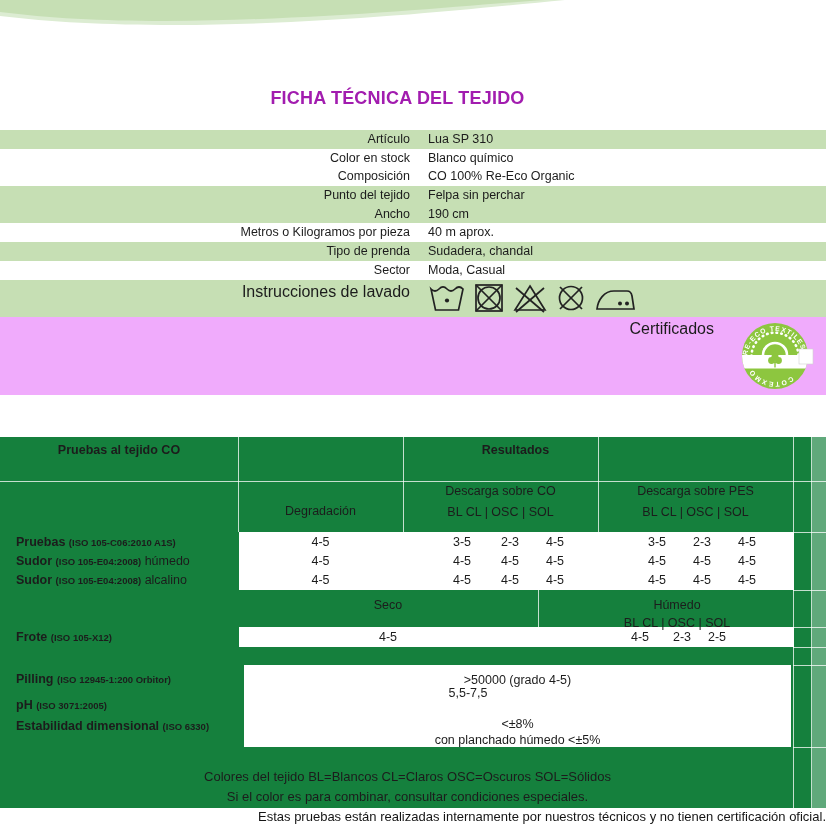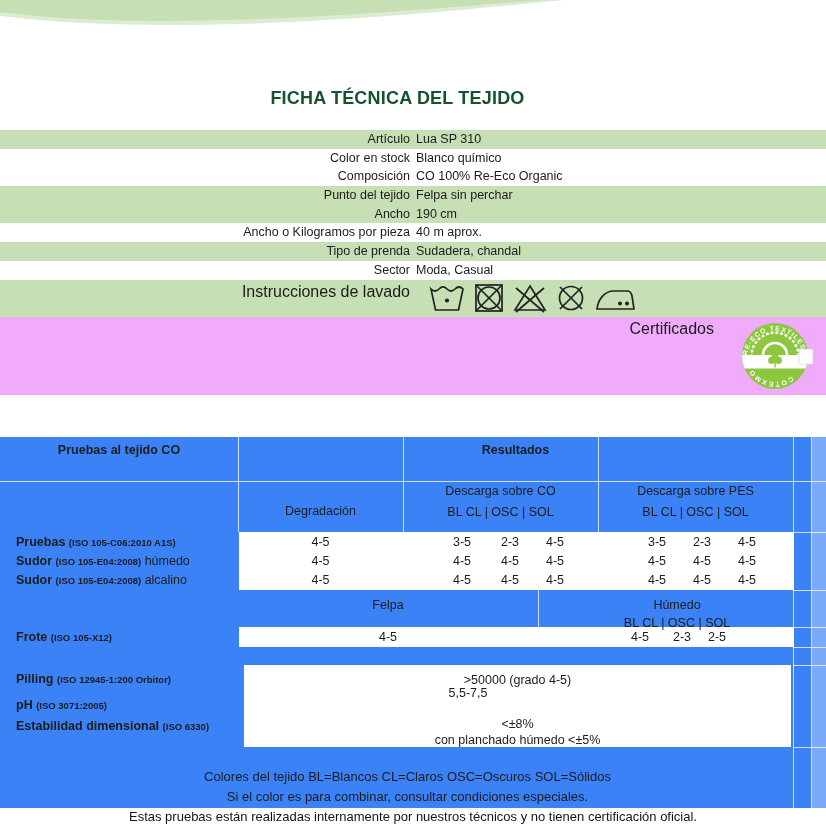--- a/index.html
+++ b/index.html
@@ -3,47 +3,47 @@
 <meta charset="utf-8">
 <style>
   html,body{margin:0;padding:0;background:#fff;}
   .page{position:relative;width:826px;height:826px;background:#fff;overflow:hidden;
         font-family:"Liberation Sans", sans-serif;color:#1c1c1c;}
   .abs{position:absolute;}
   
   .wave{position:absolute;top:0;left:0;width:826px;height:60px;}
   
   .title{position:absolute;top:88px;left:0;width:795px;text-align:center;
-         font-size:18px;font-weight:700;color:#14532d;letter-spacing:.2px;}
+         font-size:18px;font-weight:700;color:#a21caf;letter-spacing:.2px;}
   
   .info{position:absolute;top:130px;left:0;width:826px;}
   .irow{display:flex;height:18.7px;line-height:18.7px;font-size:12.5px;}
   .irow.g{background:#c6dfb4;}
   .ilabel{width:410px;text-align:right;}
-  .ivalue{margin-left:6px;white-space:nowrap;}
+  .ivalue{margin-left:18px;white-space:nowrap;}
   .care-row{display:flex;height:37px;background:#c6dfb4;align-items:center;}
   .care-row .ilabel{align-self:flex-start;line-height:20px;padding-top:2px;}
   .care-icons{margin-left:18px;display:flex;align-items:center;gap:7px;}
   .cert-row{display:flex;height:78px;background:#f0abfc;justify-content:flex-end;}
   .cert-row .ilabel{padding-top:4px;line-height:16px;}
   .cert-logo{margin-left:24px;margin-top:2px;}
   
-  .results{position:absolute;top:437px;left:0;width:826px;height:371px;background:#3b82f6;}
+  .results{position:absolute;top:437px;left:0;width:826px;height:371px;background:#15803d;}
   .white{position:absolute;background:#ffffff;}
   .vline{position:absolute;width:1px;background:rgba(255,255,255,.75);}
   .hline{position:absolute;height:1px;background:rgba(255,255,255,.75);}
   .lightcol{position:absolute;background:rgba(255,255,255,.32);}
   .hd{font-weight:700;font-size:12.5px;text-align:center;}
   .ch{font-size:12.5px;text-align:center;line-height:21px;}
   .cell{font-size:12.5px;text-align:center;line-height:19px;}
   .rlabel{font-size:12.5px;line-height:19px;white-space:nowrap;}
   .rname{font-weight:700;}
   .riso{font-weight:700;font-size:9.5px;}
   .ftr{font-size:13px;text-align:center;line-height:17px;}
-  .bottom-note{position:absolute;top:809px;left:0;width:826px;text-align:center;font-size:13px;color:#151515;}
+  .bottom-note{position:absolute;top:809px;left:0;width:826px;text-align:right;font-size:13px;color:#151515;}
   .csym{display:block;}
 </style>
 </head>
 <body>
 
 <div class="page">
 
   <svg class="wave" viewBox="0 0 826 60" preserveAspectRatio="none">
     <path d="M0 0 H565 C470 9 340 24 175 25 C105 25 50 22 0 16 Z" fill="#dcecd2"></path>
     <path d="M0 0 H545 C455 6 330 20 165 21 C100 21 48 18 0 12 Z" fill="#c6dfb4"></path>
@@ -66,21 +66,21 @@
     </div>
     <div class="irow g">
       <div class="ilabel">Punto del tejido</div>
       <div class="ivalue">Felpa sin perchar</div>
     </div>
     <div class="irow g">
       <div class="ilabel">Ancho</div>
       <div class="ivalue">190 cm</div>
     </div>
     <div class="irow">
-      <div class="ilabel">Ancho o Kilogramos por pieza</div>
+      <div class="ilabel">Metros o Kilogramos por pieza</div>
       <div class="ivalue">40 m aprox.</div>
     </div>
     <div class="irow g">
       <div class="ilabel">Tipo de prenda</div>
       <div class="ivalue">Sudadera, chandal</div>
     </div>
     <div class="irow">
       <div class="ilabel">Sector</div>
       <div class="ivalue">Moda, Casual</div>
     </div>
@@ -211,21 +211,21 @@
       <span>alcalino</span>
     </div>
     <div class="abs cell" style="left:238px;top:134px;width:165px;">4-5</div>
     <div class="abs cell" style="left:442px;top:134px;width:40px;">4-5</div>
     <div class="abs cell" style="left:490px;top:134px;width:40px;">4-5</div>
     <div class="abs cell" style="left:535px;top:134px;width:40px;">4-5</div>
     <div class="abs cell" style="left:637px;top:134px;width:40px;">4-5</div>
     <div class="abs cell" style="left:682px;top:134px;width:40px;">4-5</div>
     <div class="abs cell" style="left:727px;top:134px;width:40px;">4-5</div>
 
-    <div class="abs ch" style="left:238px;top:158px;width:300px;">Felpa</div>
+    <div class="abs ch" style="left:238px;top:158px;width:300px;">Seco</div>
     <div class="abs ch" style="left:537px;top:158px;width:280px;">Húmedo</div>
     <div class="abs ch" style="left:537px;top:176px;width:280px;">BL CL | OSC | SOL</div>
 
     <div class="abs rlabel" style="left:16px;top:191px;">
       <span class="rname">Frote</span>
       <span class="riso">(ISO 105-X12)</span>
     </div>
     <div class="abs cell" style="left:238px;top:191px;width:300px;">4-5</div>
     <div class="abs cell" style="left:620px;top:191px;width:40px;">4-5</div>
     <div class="abs cell" style="left:662px;top:191px;width:40px;">2-3</div>

